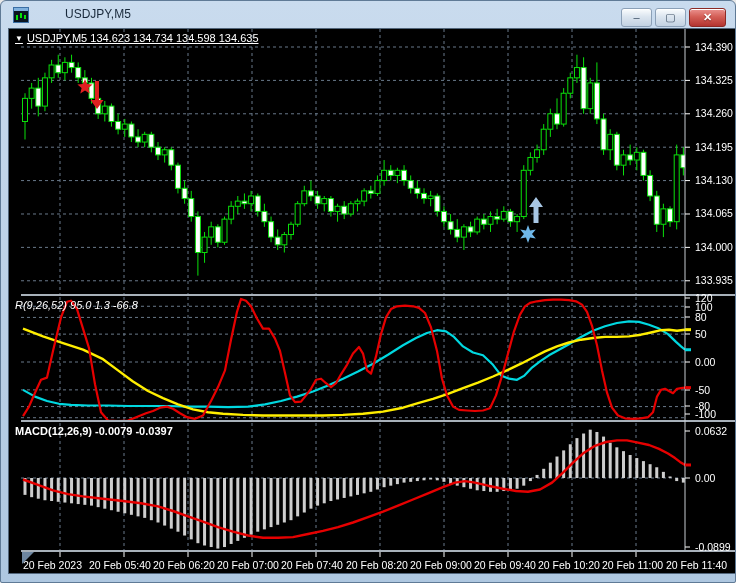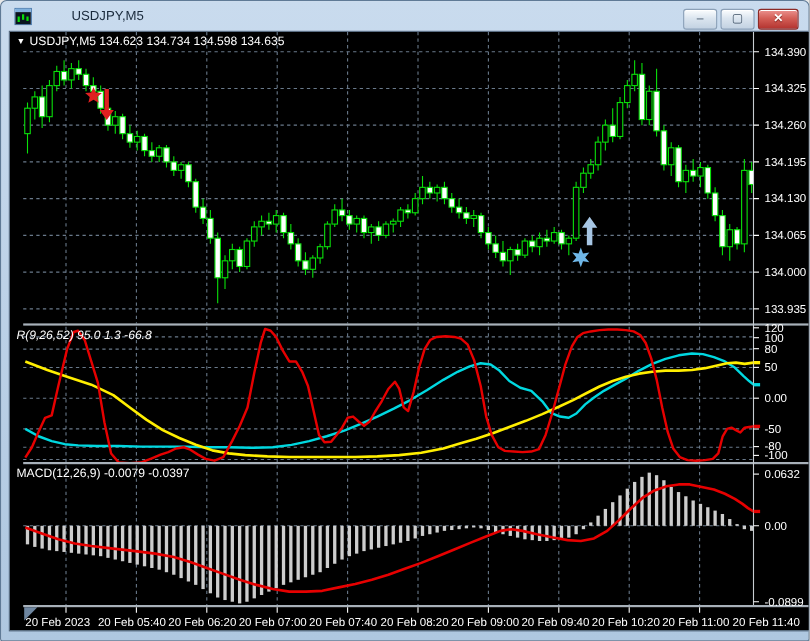--- a/index.html
+++ b/index.html
@@ -494,19 +494,19 @@
           <text x="397" y="568" font-size="10.5" fill="#ffffff">20 Feb 09:00</text>
           <text x="461" y="568" font-size="10.5" fill="#ffffff">20 Feb 09:40</text>
           <text x="525" y="568" font-size="10.5" fill="#ffffff">20 Feb 10:20</text>
           <text x="589" y="568" font-size="10.5" fill="#ffffff">20 Feb 11:00</text>
           <text x="653" y="568" font-size="10.5" fill="#ffffff">20 Feb 11:40</text>
           <polygon points="9,551 21,551 9,563" fill="#6e86a0"></polygon>
         </g>
       </svg>
   </div>
 
-  <div class="hdr" style="left:14px;top:31px;">
+  <div class="hdr" style="left:14px;top:31px;text-decoration:underline;">
     <span class="tri">▼</span><span>USDJPY,M5  134.623 134.734 134.598 134.635</span>
   </div>
   <div class="hdr" style="left:14px;top:298px;font-style:italic;">R(9,26,52) 95.0 1.3 -66.8</div>
-  <div class="hdr" style="left:14px;top:424px;">MACD(12,26,9) -0.0079 -0.0397</div>
+  <div class="hdr" style="left:14px;top:424px;font-weight:bold;">MACD(12,26,9) -0.0079 -0.0397</div>
 
 </div>
 
 </body></html>

